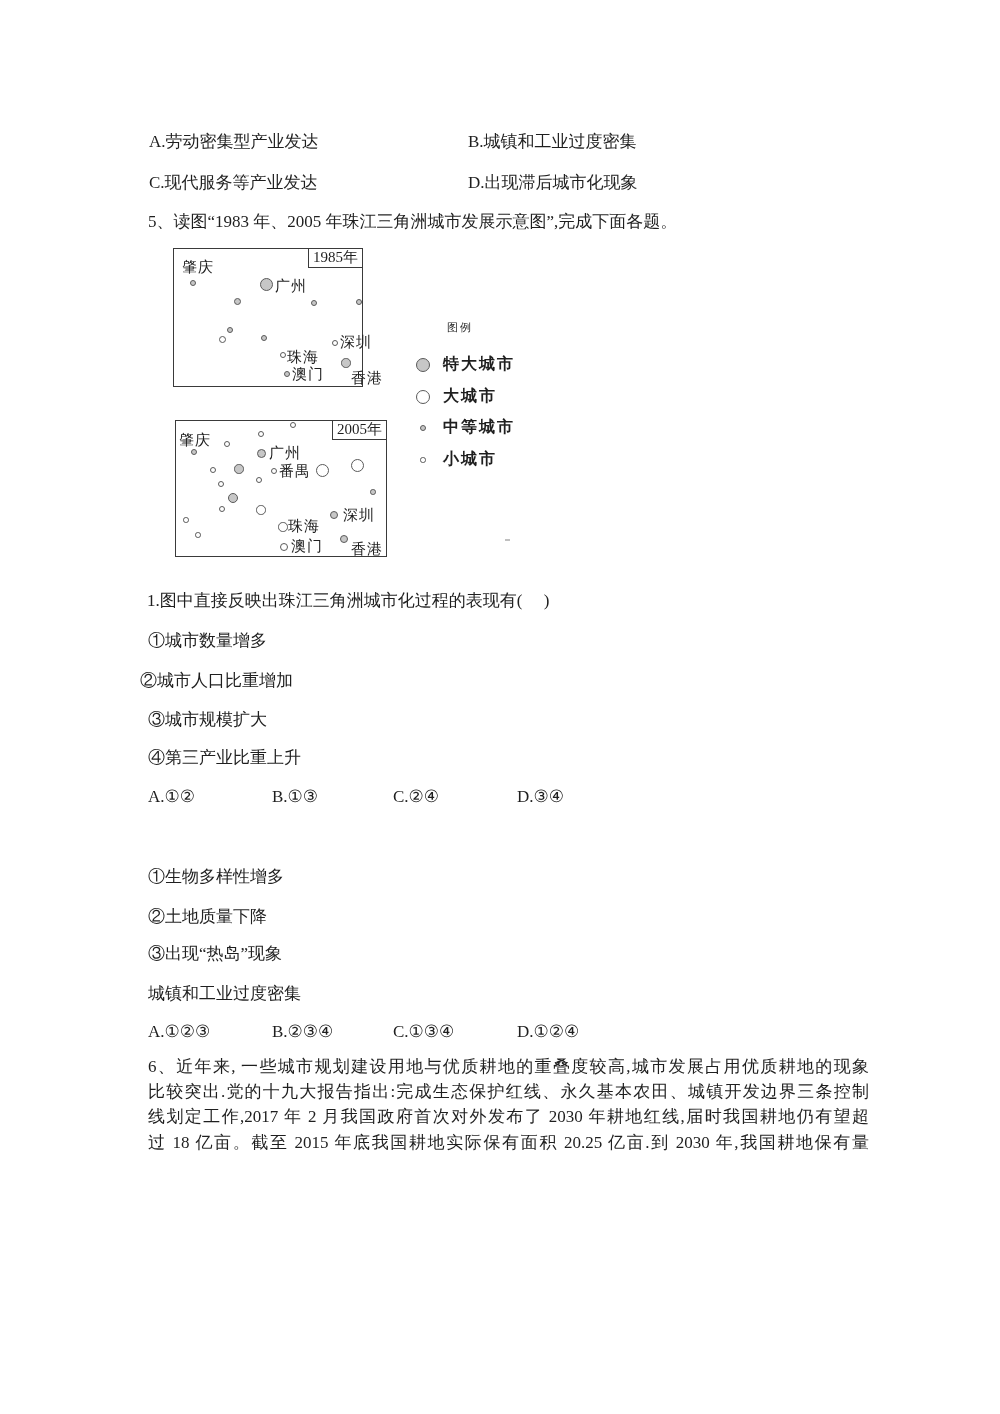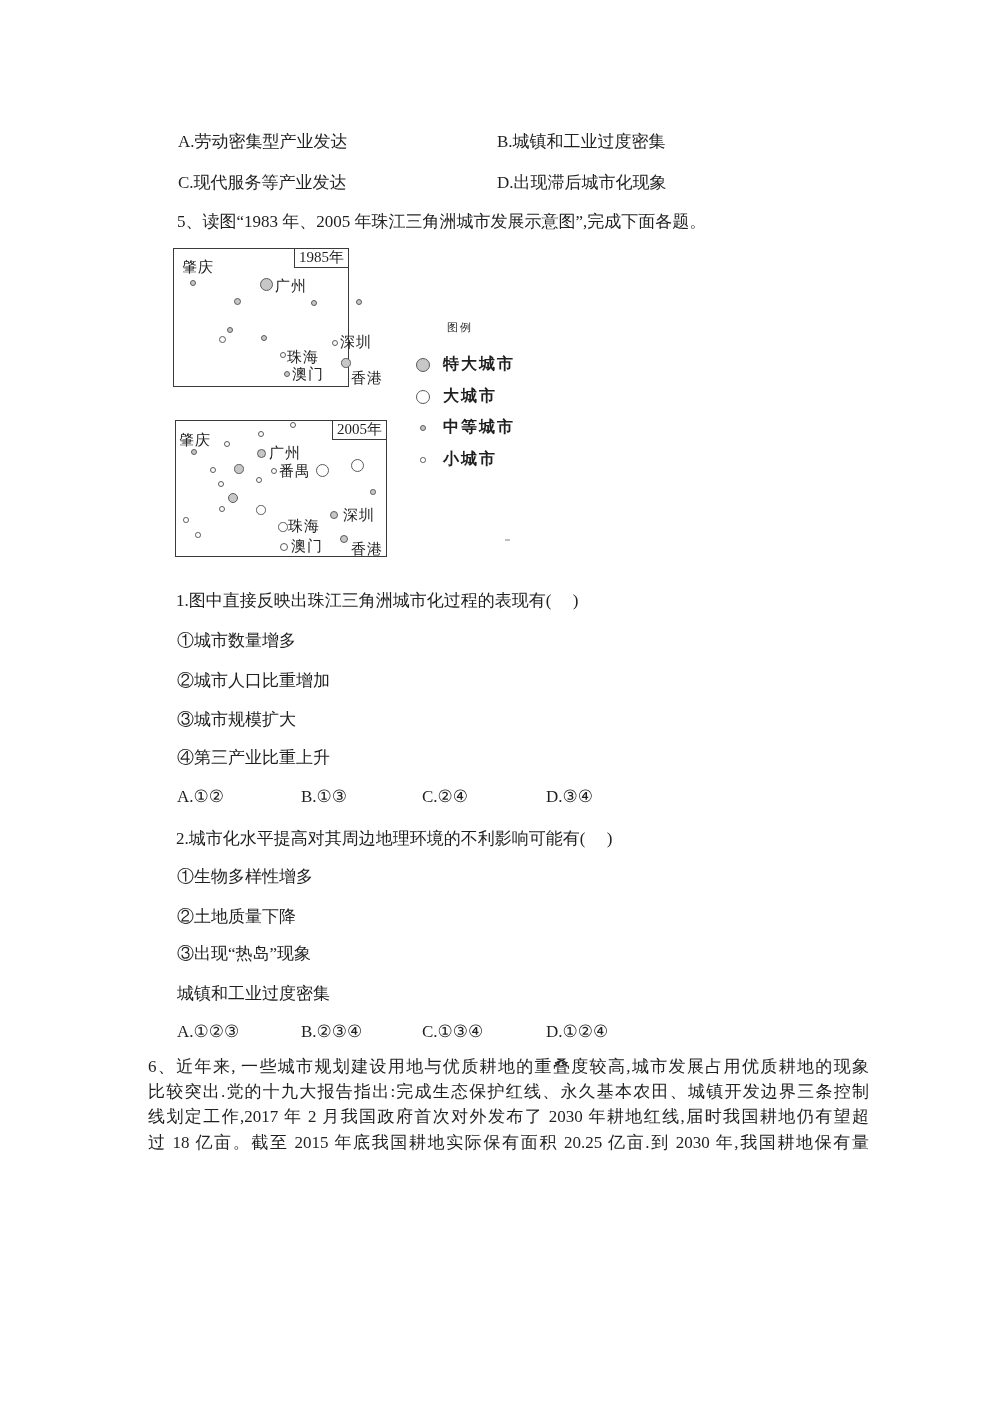--- a/index.html
+++ b/index.html
@@ -10,21 +10,20 @@
     font-family:"Liberation Serif","DejaVu Serif",serif;
     color:#1f1f1f;
     overflow:hidden;
   }
   .t{
     position:absolute;
     font-size:17px;
     line-height:21px;
     white-space:nowrap;
     color:#1f1f1f;
-    margin-left:29px;
   }
   .para-line{
     position:absolute;
     left:148px;
     width:721px;
     font-size:17px;
     line-height:21px;
     color:#1f1f1f;
     text-align:justify;
     text-align-last:justify;
@@ -96,21 +95,21 @@
 <div class="page">
 
   <div class="t" style="top:131px;left:149px">A.劳动密集型产业发达</div>
   <div class="t" style="top:131px;left:468px">B.城镇和工业过度密集</div>
   <div class="t" style="top:172px;left:149px">C.现代服务等产业发达</div>
   <div class="t" style="top:172px;left:468px">D.出现滞后城市化现象</div>
 
   <div class="t" style="top:211px;left:148px">5、读图“1983 年、2005 年珠江三角洲城市发展示意图”,完成下面各题。</div>
 
   <div>
-    <div class="map-frame" style="left: 173px; top: 248px; width: 176px; height: 139px;">
+    <div class="map-frame" style="left: 173px; top: 248px; width: 190px; height: 139px;">
       <div class="year-box">1985年</div>
     <div class="city-dot gray" style="left: 15.7px; top: 30.7px; width: 6.6px; height: 6.6px;"></div>
         <div class="city-dot gray" style="left: 85.5px; top: 28.5px; width: 13px; height: 13px;"></div>
         <div class="city-dot gray" style="left: 59.5px; top: 48.5px; width: 7px; height: 7px;"></div>
         <div class="city-dot gray" style="left: 137px; top: 51px; width: 6px; height: 6px;"></div>
         <div class="city-dot gray" style="left: 182px; top: 50px; width: 6px; height: 6px;"></div>
         <div class="city-dot gray" style="left: 53px; top: 78px; width: 6px; height: 6px;"></div>
         <div class="city-dot white" style="left: 44.5px; top: 86.5px; width: 7px; height: 7px;"></div>
         <div class="city-dot gray" style="left: 87px; top: 86px; width: 6px; height: 6px;"></div>
         <div class="city-dot white" style="left: 105.8px; top: 102.8px; width: 6.4px; height: 6.4px;"></div>
@@ -173,29 +172,28 @@
         <div class="legend-row" style="top: 129px;">
           <span class="city-dot white" style="left: 15.3px; top: 8.3px; width: 5.4px; height: 5.4px;"></span>
           <span class="city-label">小城市</span>
         </div>
       </div>
     <div class="stray"></div>
   </div>
 
   <div class="t" style="top:590px;left:147px">1.图中直接反映出珠江三角洲城市化过程的表现有(　 )</div>
   <div class="t" style="top:630px;left:148px">①城市数量增多</div>
-  <div class="t" style="top:670px;left:148px">②城市人口比重增加</div>
+  <div class="t" style="top:670px;left:140px">②城市人口比重增加</div>
   <div class="t" style="top:709px;left:148px">③城市规模扩大</div>
   <div class="t" style="top:747px;left:148px">④第三产业比重上升</div>
   <div class="t" style="top:786px;left:148px">A.①②</div>
   <div class="t" style="top:786px;left:272px">B.①③</div>
   <div class="t" style="top:786px;left:393px">C.②④</div>
   <div class="t" style="top:786px;left:517px">D.③④</div>
 
-  <div class="t" style="top:828px;left:147px">2.城市化水平提高对其周边地理环境的不利影响可能有(　 )</div>
   <div class="t" style="top:866px;left:148px">①生物多样性增多</div>
   <div class="t" style="top:906px;left:148px">②土地质量下降</div>
   <div class="t" style="top:943px;left:148px">③出现“热岛”现象</div>
   <div class="t" style="top:983px;left:148px">城镇和工业过度密集</div>
   <div class="t" style="top:1021px;left:148px">A.①②③</div>
   <div class="t" style="top:1021px;left:272px">B.②③④</div>
   <div class="t" style="top:1021px;left:393px">C.①③④</div>
   <div class="t" style="top:1021px;left:517px">D.①②④</div>
 
   <div class="para-line" style="top:1056px">6、近年来, 一些城市规划建设用地与优质耕地的重叠度较高,城市发展占用优质耕地的现象</div>

